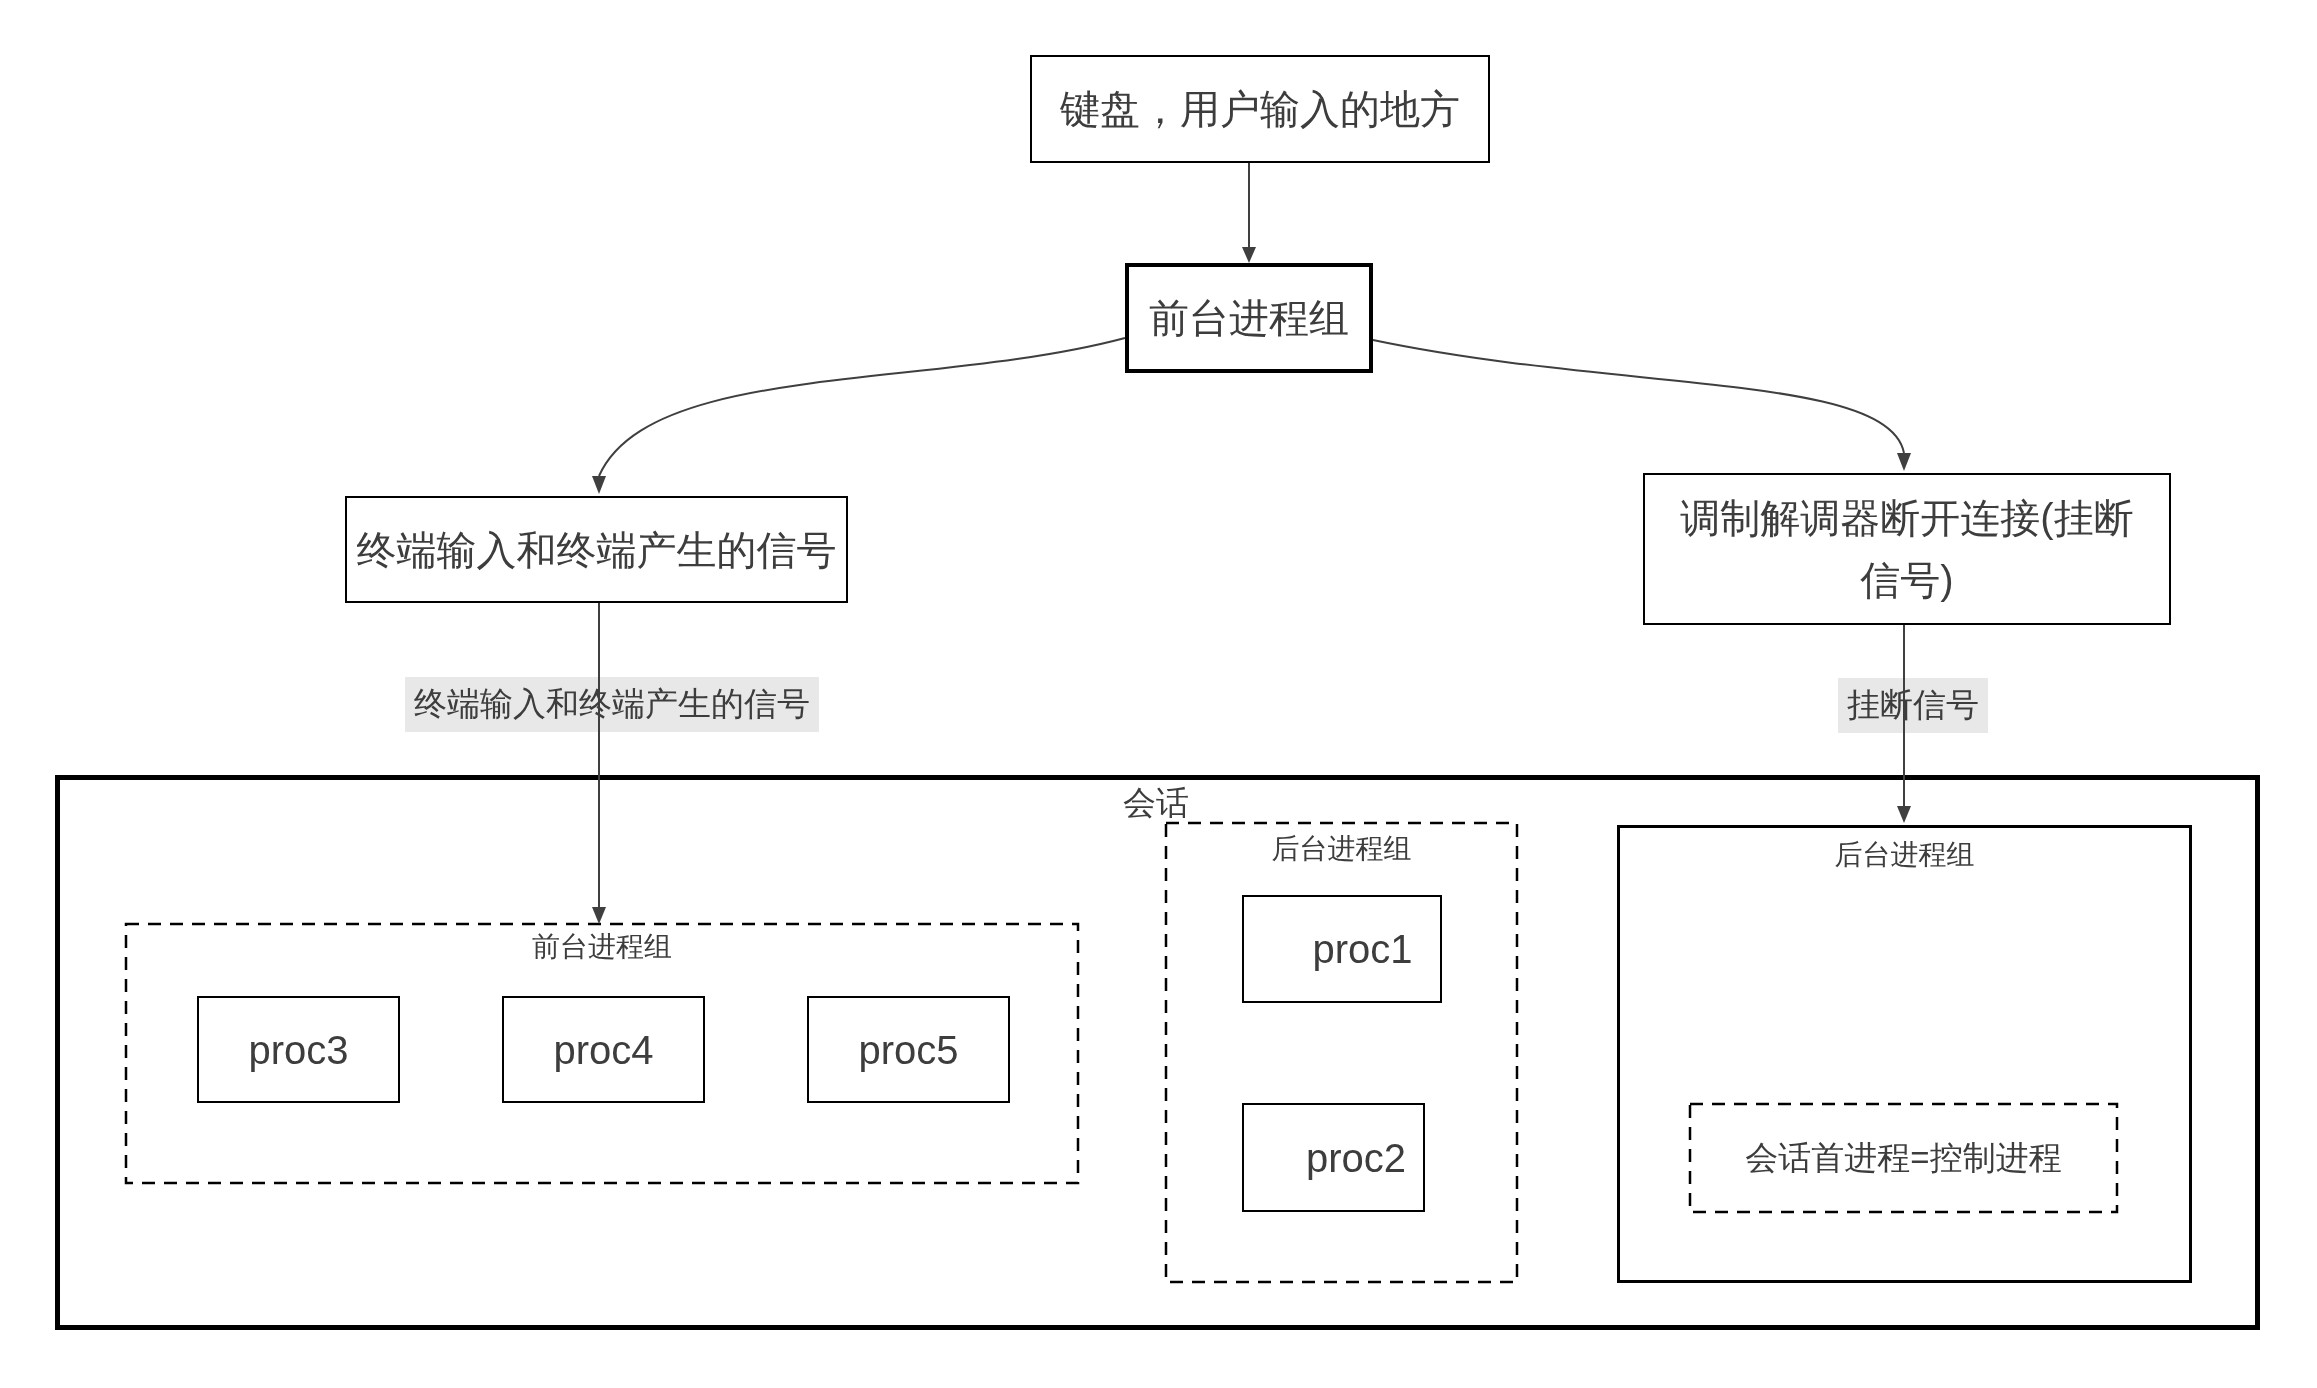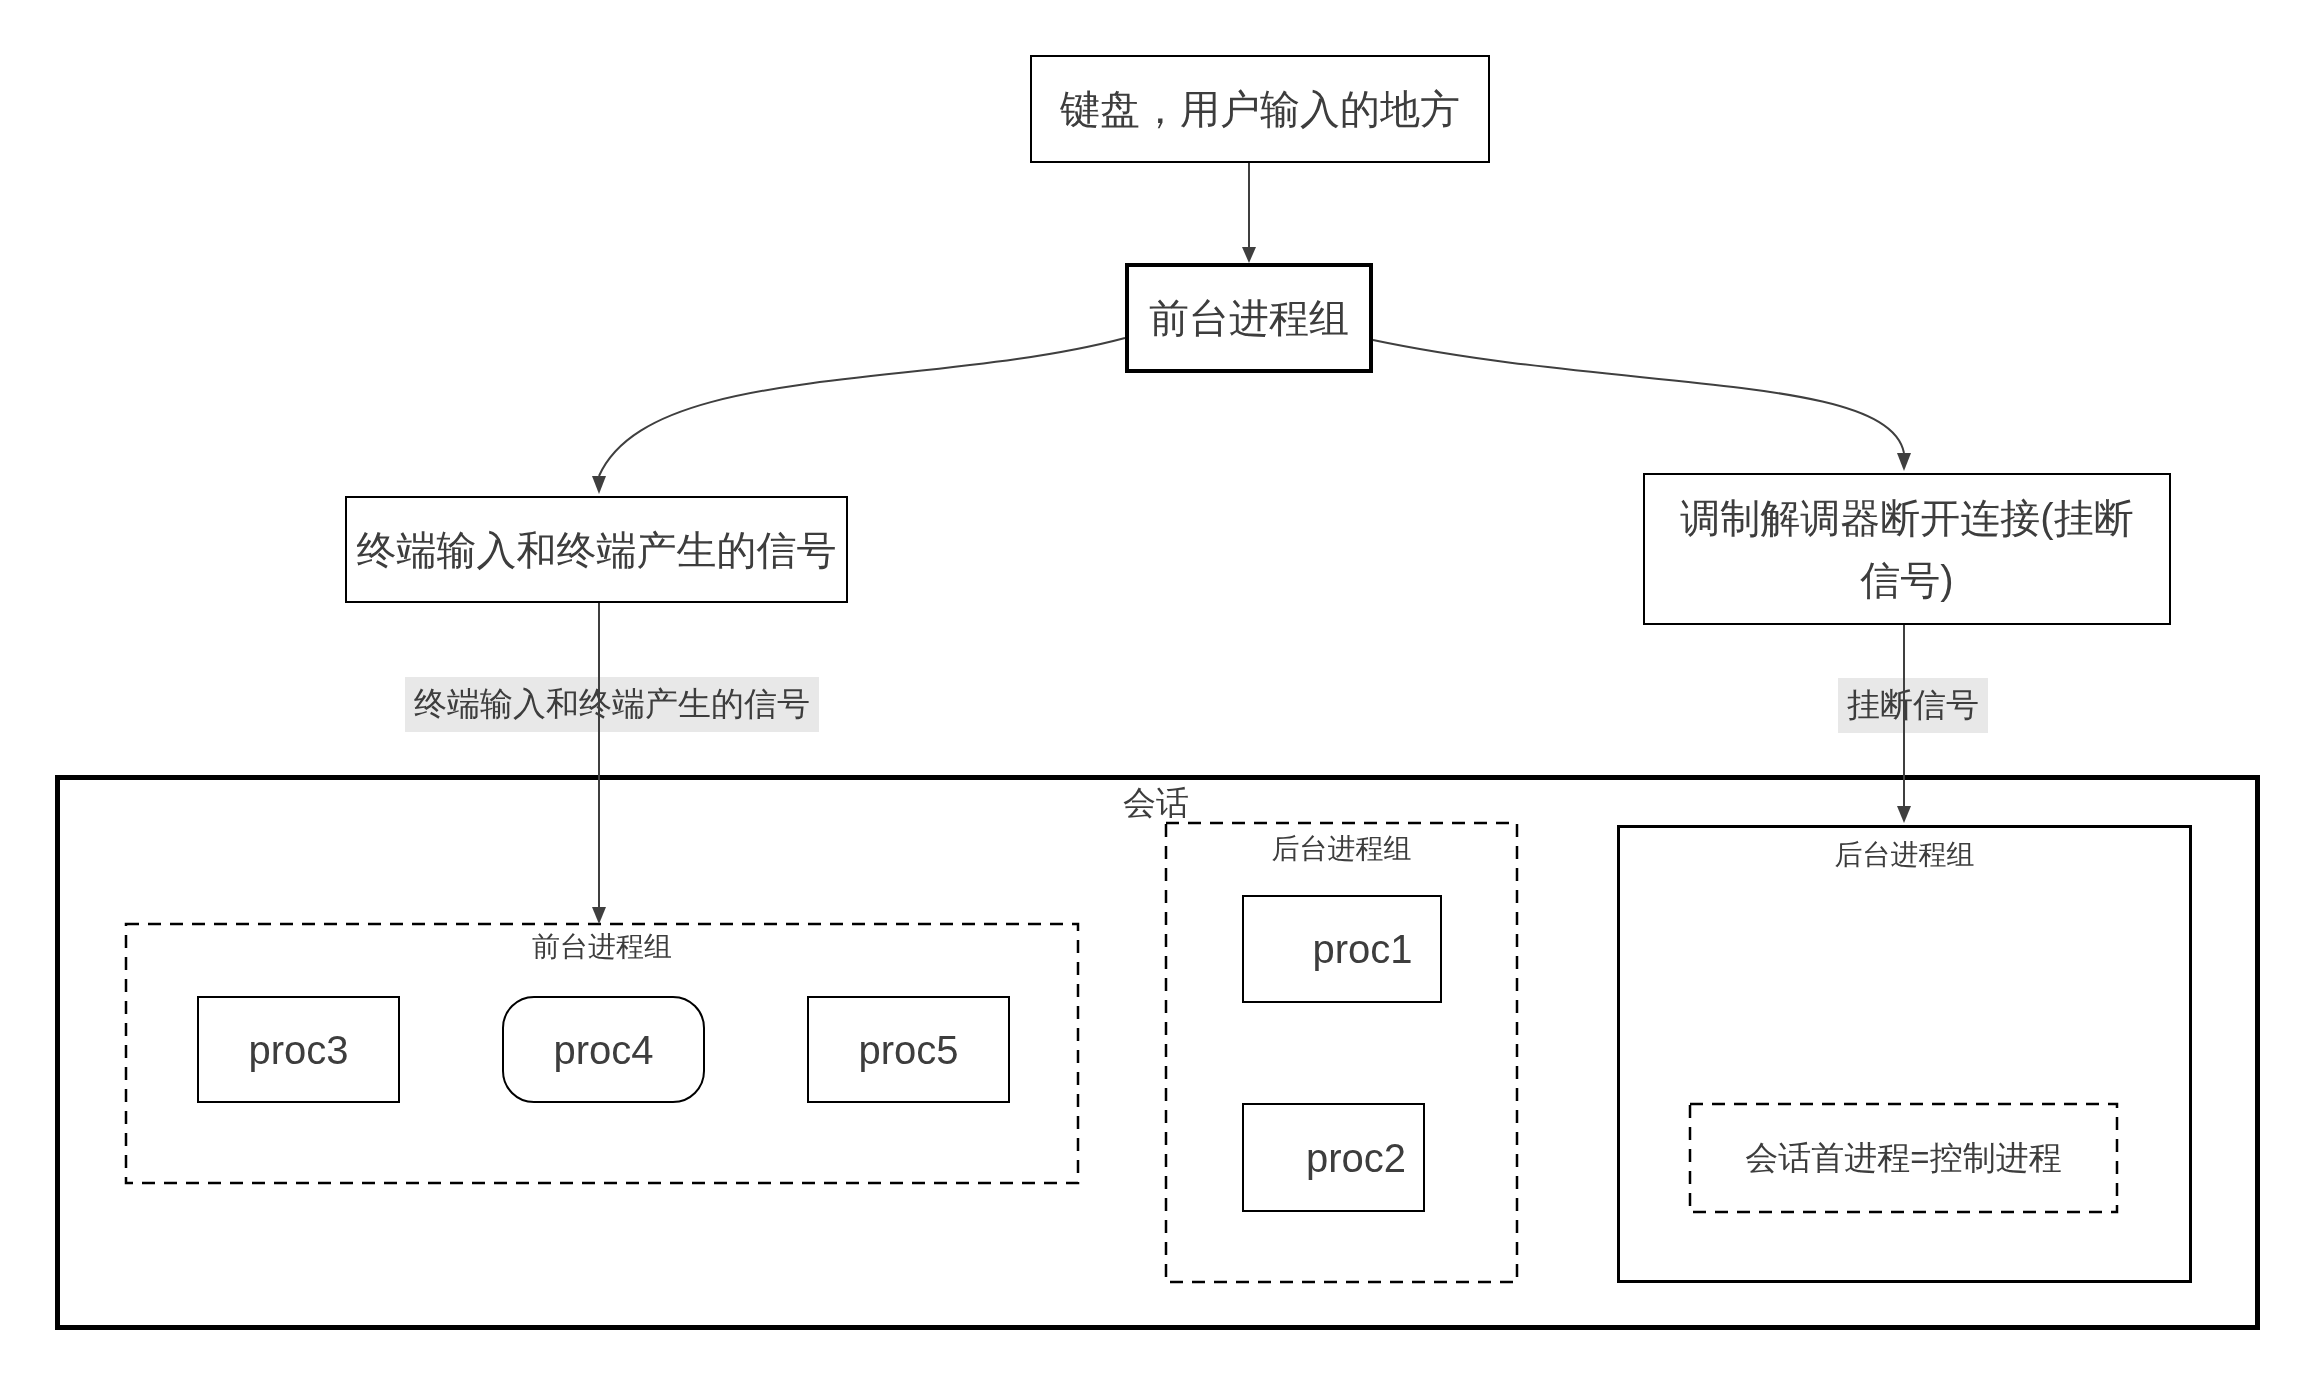--- a/index.html
+++ b/index.html
@@ -73,21 +73,21 @@
   <div class="edge-label" style="left:405px;top:677px;">终端输入和终端产生的信号</div>
 
   <div class="edge-label" style="left:1838px;top:678px;">挂断信号</div>
 
   <div class="session" style="left:55px;top:775px;width:2205px;height:555px;"></div>
   <div class="label" style="left:1123px;top:781px;">会话</div>
 
   <div class="group-title" style="left:126px;top:928px;width:952px;">前台进程组</div>
 
   <div class="box" style="left:197px;top:996px;width:203px;height:107px;">proc3</div>
-  <div class="box" style="left:502px;top:996px;width:203px;height:107px;border-radius:32px;">proc4</div>
+  <div class="box" style="left:502px;top:996px;width:203px;height:107px;">proc4</div>
   <div class="box" style="left:807px;top:996px;width:203px;height:107px;">proc5</div>
 
   <div class="group-title" style="left:1166px;top:830px;width:351px;">后台进程组</div>
 
   <div class="box" style="left:1242px;top:895px;width:200px;height:108px;padding-left:41px;">proc1</div>
   <div class="box" style="left:1242px;top:1103px;width:183px;height:109px;padding-left:45px;">proc2</div>
 
   <div class="box medium" style="left:1617px;top:825px;width:575px;height:458px;"></div>
   <div class="group-title" style="left:1617px;top:836px;width:575px;">后台进程组</div>
 

